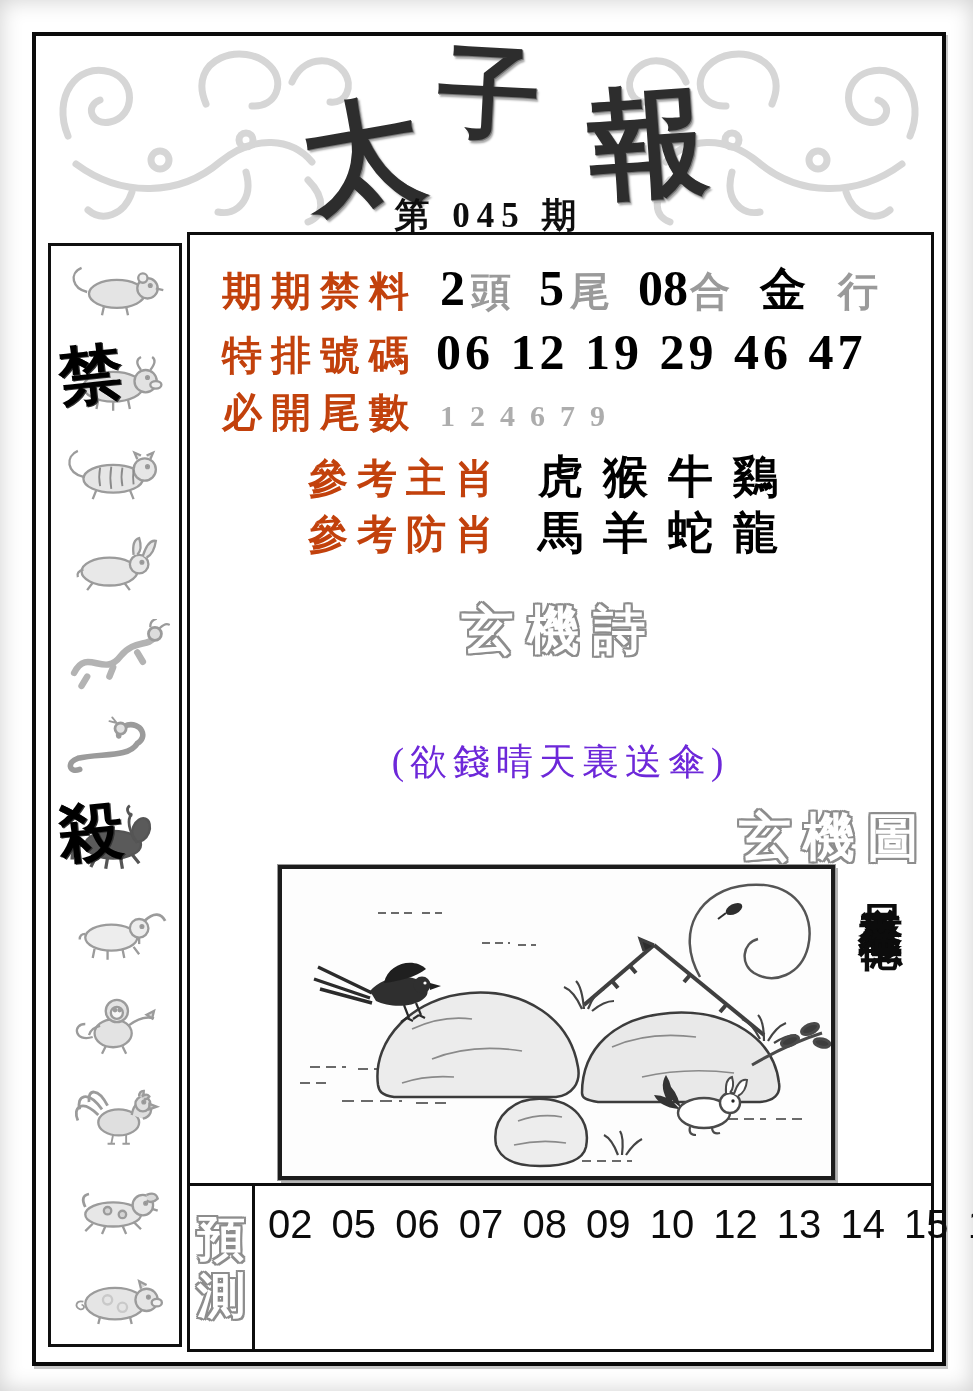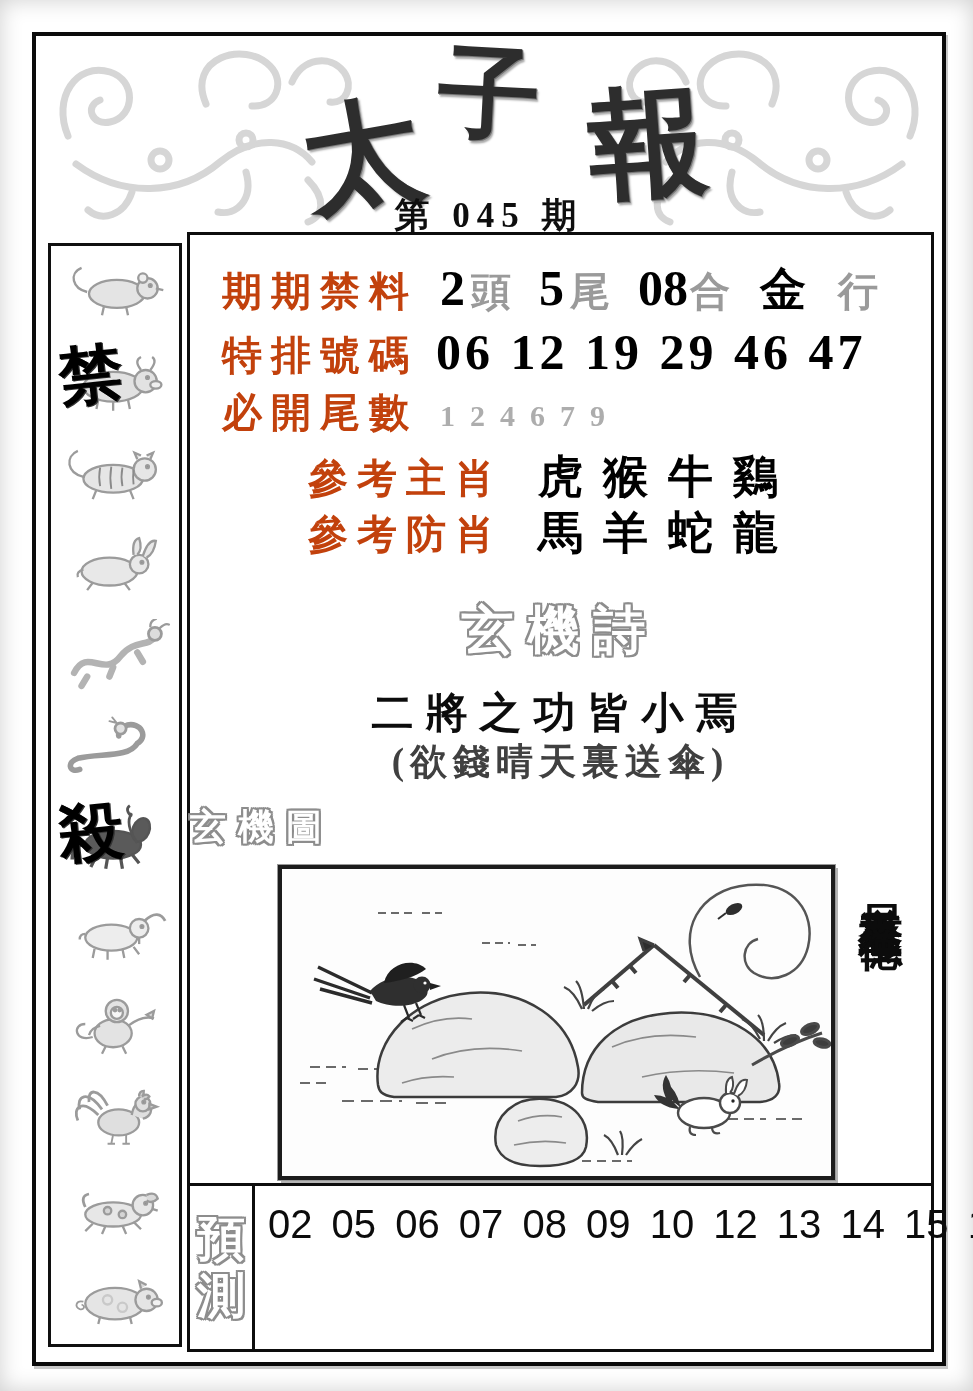--- a/index.html
+++ b/index.html
@@ -43,22 +43,22 @@
   #row-tail .tailval{font-size:30px;color:#adadad;letter-spacing:15px;margin-left:22px;font-weight:600;}
   #row-zmain{top:212px;left:118px;}
   #row-zguard{top:268px;left:118px;}
   .zval{font-size:45px;font-weight:bold;color:#000;letter-spacing:20px;margin-left:34px;}
   .bubble{color:#fff;font-weight:bold;
           text-shadow:-2px -2px 0 #8d8d8d,2px -2px 0 #8d8d8d,-2px 2px 0 #8d8d8d,2px 2px 0 #8d8d8d,
                       0 -2px 0 #8d8d8d,0 2px 0 #8d8d8d,-2px 0 0 #8d8d8d,2px 0 0 #8d8d8d;}
   #poem-head{top:332px;text-align:center;font-size:52px;letter-spacing:14px;margin-top:29px;}
   #poem-l1{top:396px;text-align:center;font-size:42px;font-weight:bold;letter-spacing:12px;color:#0c0c0c;}
   #poem-l2{top:450px;text-align:center;font-size:42px;font-weight:bold;letter-spacing:12px;color:#0c0c0c;}
-  #poem-note{top:502px;text-align:center;font-size:37px;color:#404040;letter-spacing:6px;font-weight:bold;}
-  #pic-head{top:568px;text-align:left;font-size:36px;letter-spacing:12px;}
+  #poem-note{top:502px;text-align:center;font-size:37px;color:#6d28d9;letter-spacing:6px;font-weight:normal;}
+  #pic-head{top:568px;text-align:right;font-size:52px;letter-spacing:12px;}
   #picture{position:absolute;left:88px;top:630px;width:549px;height:307px;border:4px solid #1c1c1c;
            outline:1px solid #999;background:#fdfdfd;box-shadow:3px 3px 0 #b5b5b5;}
   #picture svg{width:100%;height:100%;}
   #sidetext{position:absolute;left:660px;top:634px;height:304px;width:60px;
             writing-mode:vertical-rl;text-orientation:upright;
             font-size:44px;font-weight:600;color:#0c0c0c;letter-spacing:4px;line-height:60px;}
   #divider{position:absolute;left:0;top:948px;width:100%;height:3px;background:#0d0d0d;}
   #predlabel{position:absolute;left:0;top:951px;width:62px;height:163px;border-right:3px solid #0d0d0d;
              display:flex;flex-direction:column;align-items:center;justify-content:center;gap:4px;}
   .predchar{font-size:48px;line-height:1.1;}
@@ -284,21 +284,20 @@
 
       <div class="row" id="row-zmain">
         <span class="glabel">參考主肖</span><span class="zval">虎猴牛鷄</span>
       </div>
 
       <div class="row" id="row-zguard">
         <span class="glabel">參考防肖</span><span class="zval">馬羊蛇龍</span>
       </div>
 
       <div class="row bubble" id="poem-head">玄機詩</div>
-      <div class="row" id="poem-l2">二將之功皆小焉</div>
       <div class="row" id="poem-note">(欲錢晴天裏送傘)</div>
 
       <div class="row bubble" id="pic-head">玄機圖</div>
 
       <div id="picture">
         <svg viewBox="0 0 549 307">
 
           <g stroke="#6a6a6a" stroke-width="2" fill="none">
             <path d="M28,198 h36 m12,2 h22 m-80,14 h30" stroke-dasharray="10 6"></path>
             <path d="M60,232 h60 m14,2 h30" stroke-dasharray="12 7"></path>

